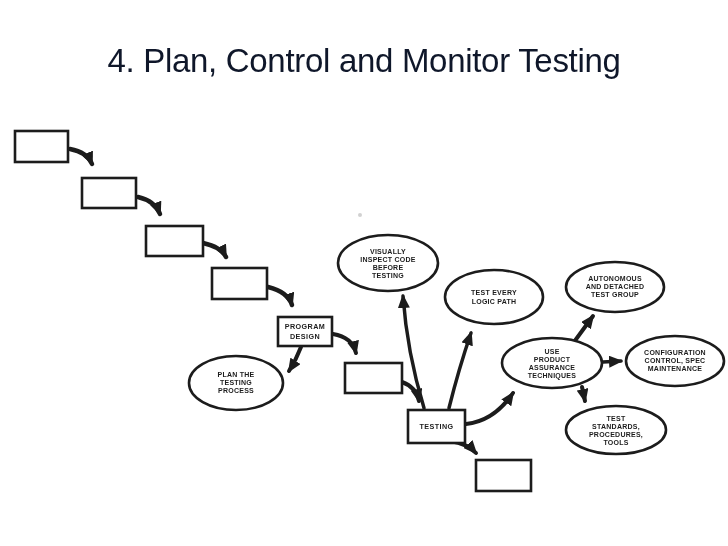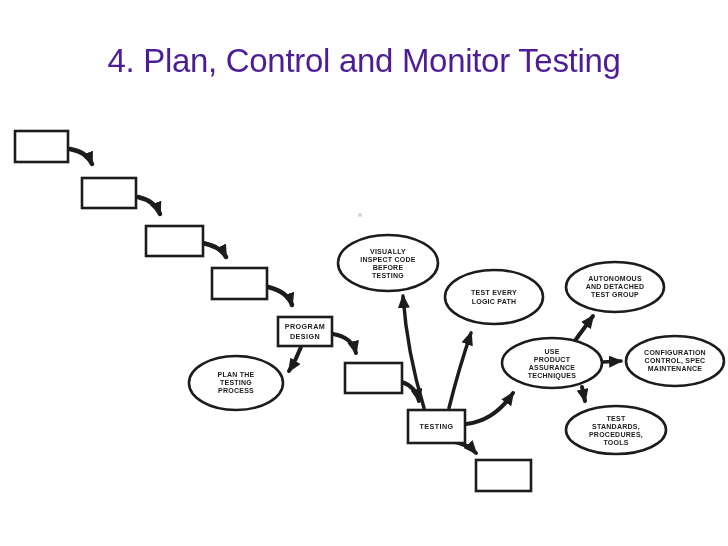--- a/index.html
+++ b/index.html
@@ -12,21 +12,21 @@
   }
   .slide-title {
     position:absolute;
     top:42px; left:0; width:728px;
     margin:0;
     text-align:center;
     font-family:"Liberation Sans", sans-serif;
     font-size:33px;
     font-weight:500;
     letter-spacing:-0.3px;
-    color:#4c1d95;
+    color:#0f172a;
   }
   svg.diagram { position:absolute; top:0; left:0; }
   .node-label {
     font-family:"Liberation Sans", sans-serif;
     font-weight:bold;
     font-size:7px;
     letter-spacing:0.25px;
     fill:#1c1c1c;
     text-anchor:middle;
   }

